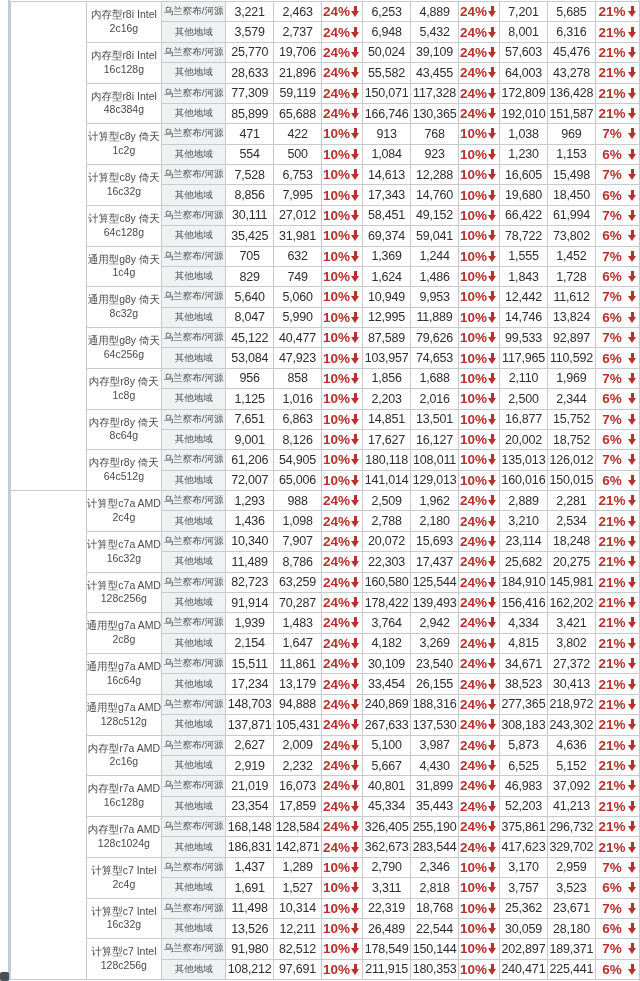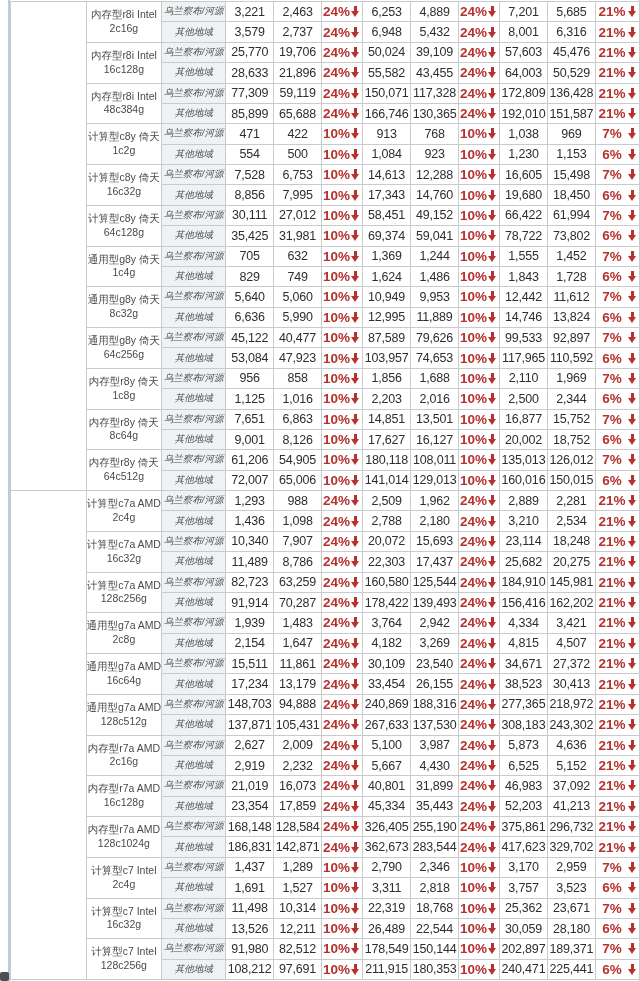--- a/index.html
+++ b/index.html
@@ -7,21 +7,21 @@
           font-family:"Liberation Sans","DejaVu Sans",sans-serif;}
   .edge-left{position:absolute;left:8px;top:0;width:2px;height:981px;background:var(--blue-edge);}
   .edge-right{position:absolute;right:0;top:0;width:2px;height:981px;background:var(--blue-edge-light);}
   .frag{position:absolute;left:0;top:972px;width:9px;height:9px;border-radius:2px;background:#4a4f54;}
   table.pricing{position:absolute;left:10px;top:1px;border-collapse:collapse;table-layout:fixed;}
   td{border:1px solid var(--border);padding:0;overflow:hidden;white-space:nowrap;vertical-align:middle;}
   tr{height:20.38px;}
   td.spacer-cell{background:#ffffff;}
   td.instance-cell{background:#ffffff;text-align:center;font-size:10.5px;line-height:1.3;
                    color:var(--text-medium);}
-  td.region-cell{background:var(--region-bg);text-align:center;font-size:9.5px;color:var(--text-medium);font-style:italic;}
+  td.region-cell{background:var(--region-bg);text-align:center;font-size:9.5px;color:var(--text-medium);}
   td.price-cell{background:#ffffff;text-align:center;font-size:12.5px;color:var(--text-dark);
                 letter-spacing:-0.2px;}
   td.pct-cell{background:#ffffff;text-align:center;font-size:13.5px;font-weight:bold;
               color:var(--accent-red);position:relative;padding-right:11px;}
   .pct-text{display:inline-block;}
   .dn{position:absolute;right:2px;top:50%;margin-top:-5.5px;width:9px;height:11px;}
   .dn::before{content:'';position:absolute;left:3px;top:0;width:3px;height:5px;background:var(--accent-red);}
   .dn::after{content:'';position:absolute;left:0;top:5px;width:0;height:0;
              border-left:4.5px solid transparent;border-right:4.5px solid transparent;
              border-top:6px solid var(--accent-red);}
@@ -95,21 +95,21 @@
         </tr>
         <tr>
           <td class="region-cell">其他地域</td>
           <td class="price-cell">28,633</td>
           <td class="price-cell">21,896</td>
           <td class="pct-cell"><span class="pct-text">24%</span><span class="dn"></span></td>
           <td class="price-cell">55,582</td>
           <td class="price-cell">43,455</td>
           <td class="pct-cell"><span class="pct-text">24%</span><span class="dn"></span></td>
           <td class="price-cell">64,003</td>
-          <td class="price-cell">50,529</td>
+          <td class="price-cell">43,278</td>
           <td class="pct-cell"><span class="pct-text">21%</span><span class="dn"></span></td>
         </tr>
         <tr>
           <td class="instance-cell" rowspan="2">
             <div>内存型r8i Intel</div>
             <div>48c384g</div>
           </td>
           <td class="region-cell">乌兰察布/河源</td>
           <td class="price-cell">77,309</td>
           <td class="price-cell">59,119</td>
@@ -256,21 +256,21 @@
           <td class="pct-cell"><span class="pct-text">10%</span><span class="dn"></span></td>
           <td class="price-cell">10,949</td>
           <td class="price-cell">9,953</td>
           <td class="pct-cell"><span class="pct-text">10%</span><span class="dn"></span></td>
           <td class="price-cell">12,442</td>
           <td class="price-cell">11,612</td>
           <td class="pct-cell"><span class="pct-text">7%</span><span class="dn"></span></td>
         </tr>
         <tr>
           <td class="region-cell">其他地域</td>
-          <td class="price-cell">6,636</td>
+          <td class="price-cell">8,047</td>
           <td class="price-cell">5,990</td>
           <td class="pct-cell"><span class="pct-text">10%</span><span class="dn"></span></td>
           <td class="price-cell">12,995</td>
           <td class="price-cell">11,889</td>
           <td class="pct-cell"><span class="pct-text">10%</span><span class="dn"></span></td>
           <td class="price-cell">14,746</td>
           <td class="price-cell">13,824</td>
           <td class="pct-cell"><span class="pct-text">6%</span><span class="dn"></span></td>
         </tr>
         <tr>
@@ -488,21 +488,21 @@
         </tr>
         <tr>
           <td class="region-cell">其他地域</td>
           <td class="price-cell">2,154</td>
           <td class="price-cell">1,647</td>
           <td class="pct-cell"><span class="pct-text">24%</span><span class="dn"></span></td>
           <td class="price-cell">4,182</td>
           <td class="price-cell">3,269</td>
           <td class="pct-cell"><span class="pct-text">24%</span><span class="dn"></span></td>
           <td class="price-cell">4,815</td>
-          <td class="price-cell">4,507</td>
+          <td class="price-cell">3,802</td>
           <td class="pct-cell"><span class="pct-text">21%</span><span class="dn"></span></td>
         </tr>
         <tr>
           <td class="instance-cell" rowspan="2">
             <div>通用型g7a AMD</div>
             <div>16c64g</div>
           </td>
           <td class="region-cell">乌兰察布/河源</td>
           <td class="price-cell">15,511</td>
           <td class="price-cell">11,861</td>

